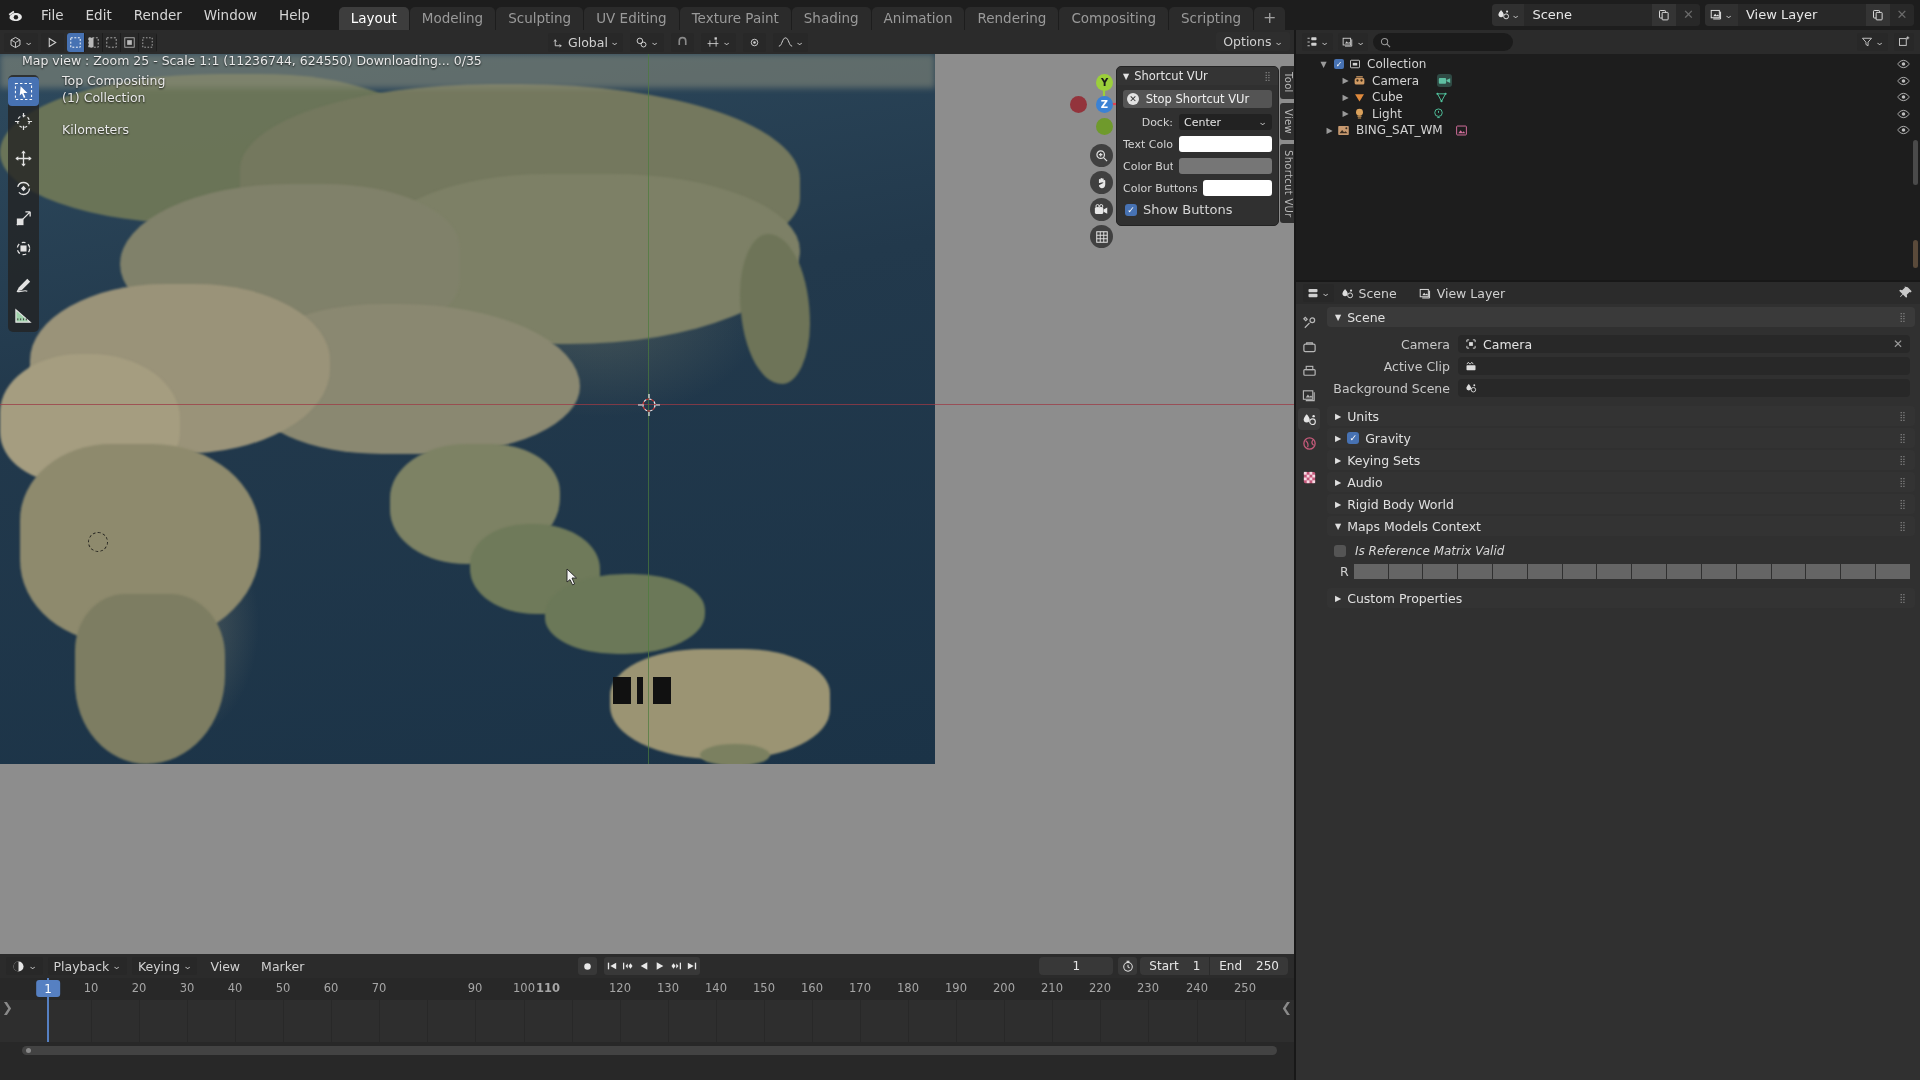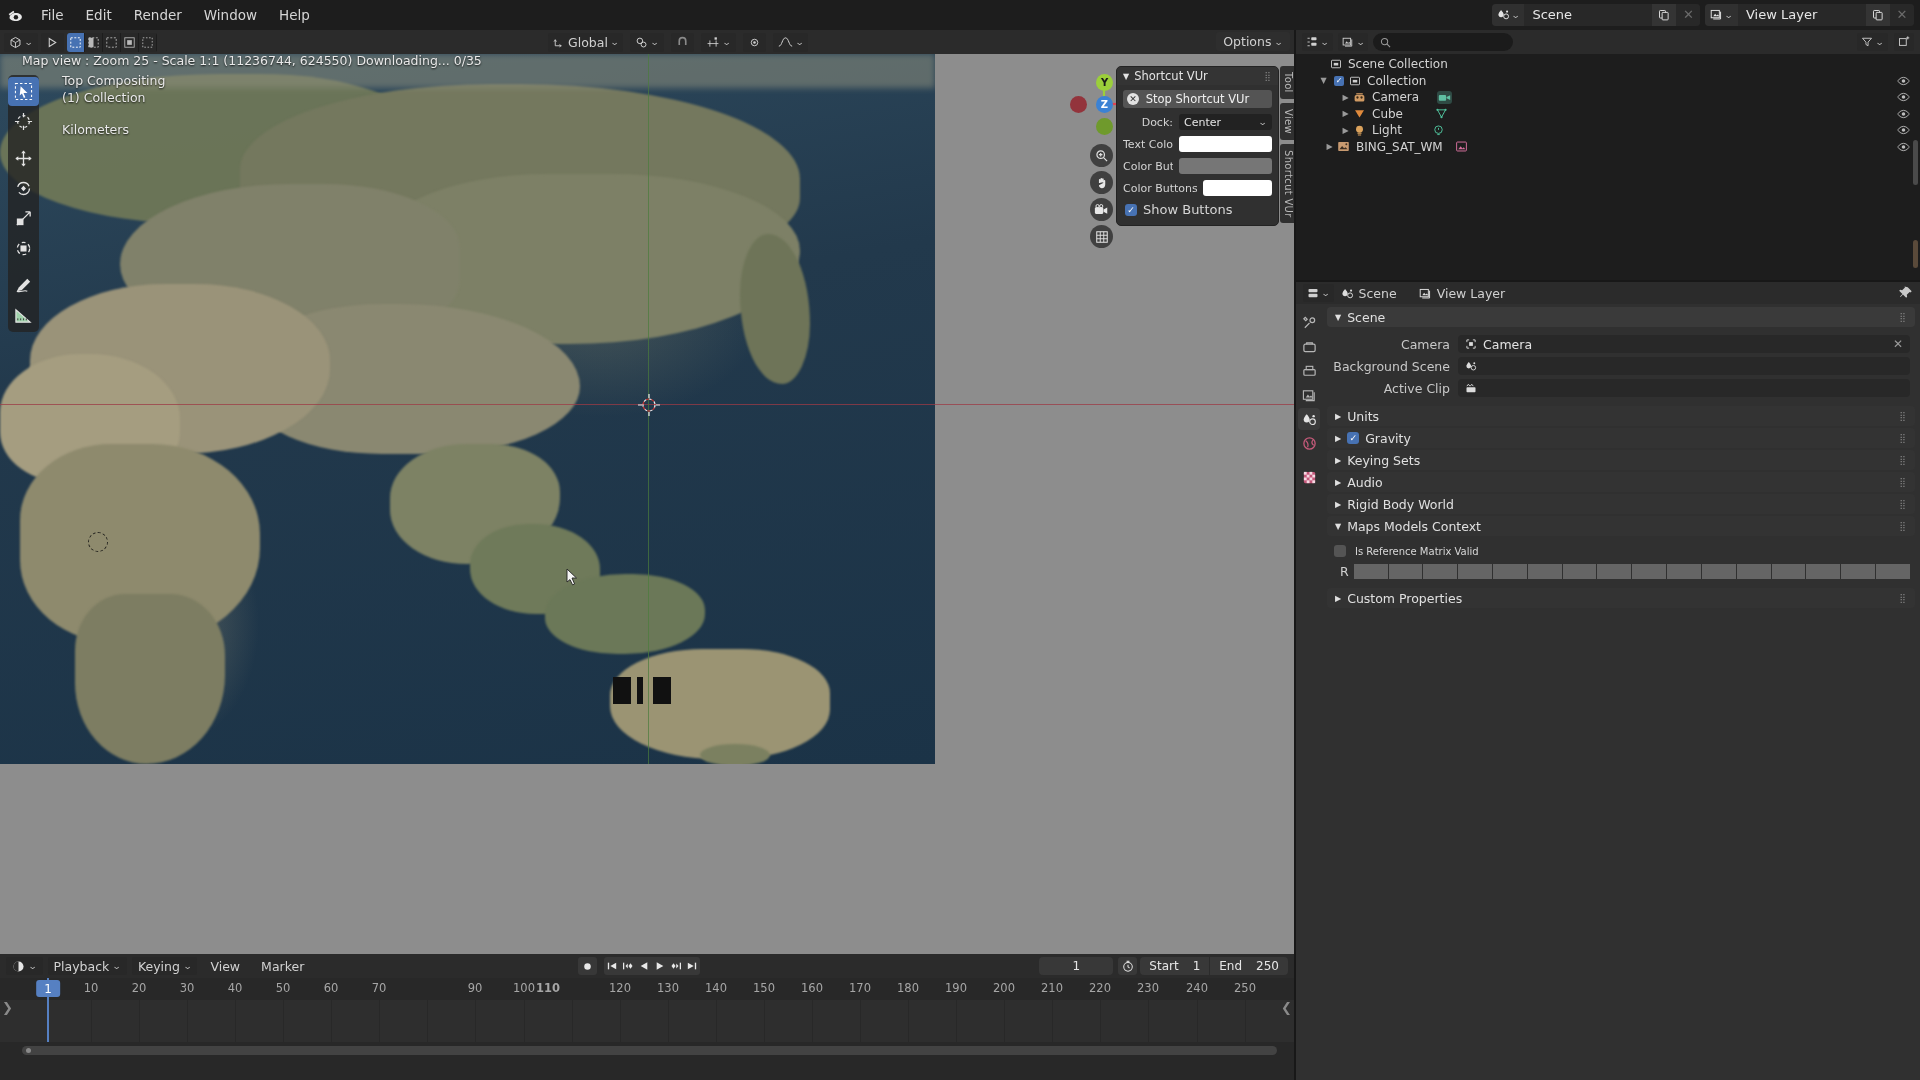--- a/index.html
+++ b/index.html
@@ -96,21 +96,21 @@
   .pr-tabs{position:absolute; left:0; top:22px; width:26px; bottom:0; background:#303030; display:flex; flex-direction:column; align-items:center; gap:2px; padding-top:8px;}
   .pr-tab{width:22px; height:22px; display:flex; align-items:center; justify-content:center; border-radius:4px;}
   .pr-tab.on{background:#3b3b3b;}
   .pr-body{position:absolute; left:26px; top:22px; right:0; bottom:0; background:#303030; padding:0;}
   .pr-panelhdr{height:20px; display:flex; align-items:center; gap:6px; padding:0 8px; background:#3a3a3a; border-radius:4px; margin:3px 5px 0 5px; font-size:12.5px; color:#e0e0e0;}
   .pr-panelhdr.sub{background:#333333;}
   .pr-row{display:flex; align-items:center; gap:8px; padding:2px 10px 2px 0; font-size:12.5px;}
   .pr-lab{width:128px; text-align:right; color:#c8c8c8; font-size:12.5px;}
   .pr-field{flex:1; height:18px; background:#282828; border-radius:4px; display:flex; align-items:center; gap:6px; padding:0 7px; color:#e2e2e2; font-size:12.5px;}
   .pr-x{margin-left:auto; color:#9c9c9c; font-size:12px;}
-  .pr-item{height:20px; display:flex; align-items:center; gap:7px; padding-left:10px; font-size:10px; color:#d8d8d8;}
+  .pr-item{height:20px; display:flex; align-items:center; gap:7px; padding-left:10px; font-size:12px; color:#d8d8d8;font-style:italic;}
   .matrix-row{display:flex; align-items:center; gap:5px; padding:3px 10px 3px 18px;}
   .matrix-cells{flex:1; display:flex; gap:1px;}
   .mcell{flex:1; height:15px; background:#656565;}
 
   
   .timeline{position:absolute; left:0; top:954px; width:1294px; height:126px; background:#282828;}
   .tl-header{height:24px; background:#2b2b2b; display:flex; align-items:center; padding:0 6px; gap:5px;}
   .tl-dd{height:18px; display:flex; align-items:center; gap:4px; padding:0 6px; background:#282828; border-radius:3px; font-size:12.5px; color:#d2d2d2;}
   .tl-menu{padding:0 8px; font-size:12.5px; color:#d2d2d2;}
   .tl-playgrp{display:flex; align-items:center; gap:3px; margin-left:auto; position:absolute; left:578px;}
@@ -144,20 +144,33 @@
           <circle cx="10.5" cy="12" r="2.6" fill="#1d1d1d"></circle>
           <path d="M2 8.2L7.6 4.4l1.1 1.7L3.1 9.9z" fill="#e8e8e8"></path>
         </svg>
     </div>
     <div class="menu-item">File</div>
     <div class="menu-item">Edit</div>
     <div class="menu-item">Render</div>
     <div class="menu-item">Window</div>
     <div class="menu-item">Help</div>
 
+    <div class="ws-tabs">
+      <div class="ws-tab active">Layout</div>
+      <div class="ws-tab">Modeling</div>
+      <div class="ws-tab">Sculpting</div>
+      <div class="ws-tab">UV Editing</div>
+      <div class="ws-tab">Texture Paint</div>
+      <div class="ws-tab">Shading</div>
+      <div class="ws-tab">Animation</div>
+      <div class="ws-tab">Rendering</div>
+      <div class="ws-tab">Compositing</div>
+      <div class="ws-tab">Scripting</div>
+      <div class="ws-plus">+</div>
+    </div>
 
     <div class="topbar-right">
       <div class="id-block">
         <div class="id-icobtn">
           <svg width="13" height="13" viewBox="0 0 16 16">
               <path d="M5 2.5c1.6 1.9 3.2 4 3.2 5.6A3.2 3.2 0 0 1 5 11.3 3.2 3.2 0 0 1 1.8 8.1C1.8 6.5 3.4 4.4 5 2.5z" fill="#e3e3e3"></path>
               <circle cx="11.2" cy="10.3" r="3" fill="none" stroke="#e3e3e3" stroke-width="1.2"></circle>
               <circle cx="12.4" cy="4.4" r="1.3" fill="#e3e3e3"></circle>
             </svg>
           <span class="chev">⌄</span>
@@ -508,29 +521,20 @@
           <svg width="12" height="12" viewBox="0 0 16 16">
               <rect x="2" y="3.5" width="9" height="9" fill="none" stroke="#d0d0d0" stroke-width="1.2"></rect>
               <path d="M11 2.5h4M13 0.5v4" stroke="#d0d0d0" stroke-width="1.3"></path>
             </svg>
         </div>
       </div>
     </div>
 
     <div style="padding-top:2px;">
 
-      <div class="ol-row" style="padding-left:34px;">
-        <span style="margin-right:6px; display:flex;">
-          <svg width="12" height="12" viewBox="0 0 16 16">
-              <rect x="2" y="3" width="12" height="10" rx="1" fill="none" stroke="#cfcfcf" stroke-width="1.2"></rect>
-              <rect x="5" y="6.5" width="6" height="3.5" fill="#cfcfcf"></rect>
-            </svg>
-        </span>
-        <span>Scene Collection</span>
-      </div>
 
       <div class="ol-row" style="padding-left:22px;">
         <span class="tri">▼</span>
         <span style="width:10px;height:10px;border-radius:2px;background:#4772b3;display:flex;align-items:center;justify-content:center;color:#fff;font-size:8px;margin:0 5px;">✓</span>
         <span style="margin-right:6px; display:flex;">
           <svg width="12" height="12" viewBox="0 0 16 16">
               <rect x="2" y="3" width="12" height="10" rx="1" fill="none" stroke="#cfcfcf" stroke-width="1.2"></rect>
               <rect x="5" y="6.5" width="6" height="3.5" fill="#cfcfcf"></rect>
             </svg>
         </span>
@@ -747,39 +751,39 @@
               <svg width="12" height="12" viewBox="0 0 16 16">
                   <path d="M2.5 2.5h3M10.5 2.5h3M2.5 13.5h3M10.5 13.5h3M2.5 2.5v3M13.5 2.5v3M2.5 10.5v3M13.5 10.5v3" stroke="#dcdcdc" stroke-width="1.2" fill="none"></path>
                   <rect x="5.5" y="5.5" width="5" height="5" fill="#dcdcdc"></rect>
                 </svg>
             </span>
             <span>Camera</span>
             <span class="pr-x">✕</span>
           </span>
         </div>
         <div class="pr-row">
+          <span class="pr-lab">Active Clip</span>
+          <span class="pr-field">
+            <span style="display:flex;">
+              <svg width="12" height="12" viewBox="0 0 16 16">
+                  <rect x="2" y="7" width="12" height="6.5" rx="1" fill="#dcdcdc"></rect>
+                  <path d="M2.5 5.5l2-2.5 2 2.5M7 5.5l2-2.5 2 2.5" stroke="#dcdcdc" stroke-width="1.2" fill="none"></path>
+                </svg>
+            </span>
+            <span></span>
+          </span>
+        </div>
+        <div class="pr-row">
           <span class="pr-lab">Background Scene</span>
           <span class="pr-field">
             <span style="display:flex;">
               <svg width="12" height="12" viewBox="0 0 16 16">
                   <path d="M5 2.5c1.6 1.9 3.2 4 3.2 5.6A3.2 3.2 0 0 1 5 11.3 3.2 3.2 0 0 1 1.8 8.1C1.8 6.5 3.4 4.4 5 2.5z" fill="#dcdcdc"></path>
                   <circle cx="11.2" cy="10.3" r="3" fill="none" stroke="#dcdcdc" stroke-width="1.2"></circle>
                   <circle cx="12.4" cy="4.4" r="1.3" fill="#dcdcdc"></circle>
-                </svg>
-            </span>
-            <span></span>
-          </span>
-        </div>
-        <div class="pr-row">
-          <span class="pr-lab">Active Clip</span>
-          <span class="pr-field">
-            <span style="display:flex;">
-              <svg width="12" height="12" viewBox="0 0 16 16">
-                  <rect x="2" y="7" width="12" height="6.5" rx="1" fill="#dcdcdc"></rect>
-                  <path d="M2.5 5.5l2-2.5 2 2.5M7 5.5l2-2.5 2 2.5" stroke="#dcdcdc" stroke-width="1.2" fill="none"></path>
                 </svg>
             </span>
             <span></span>
           </span>
         </div>
       </div>
 
       <div class="pr-panelhdr sub">
         <span style="font-size:8px;">▶</span>
         <span>Units</span>

